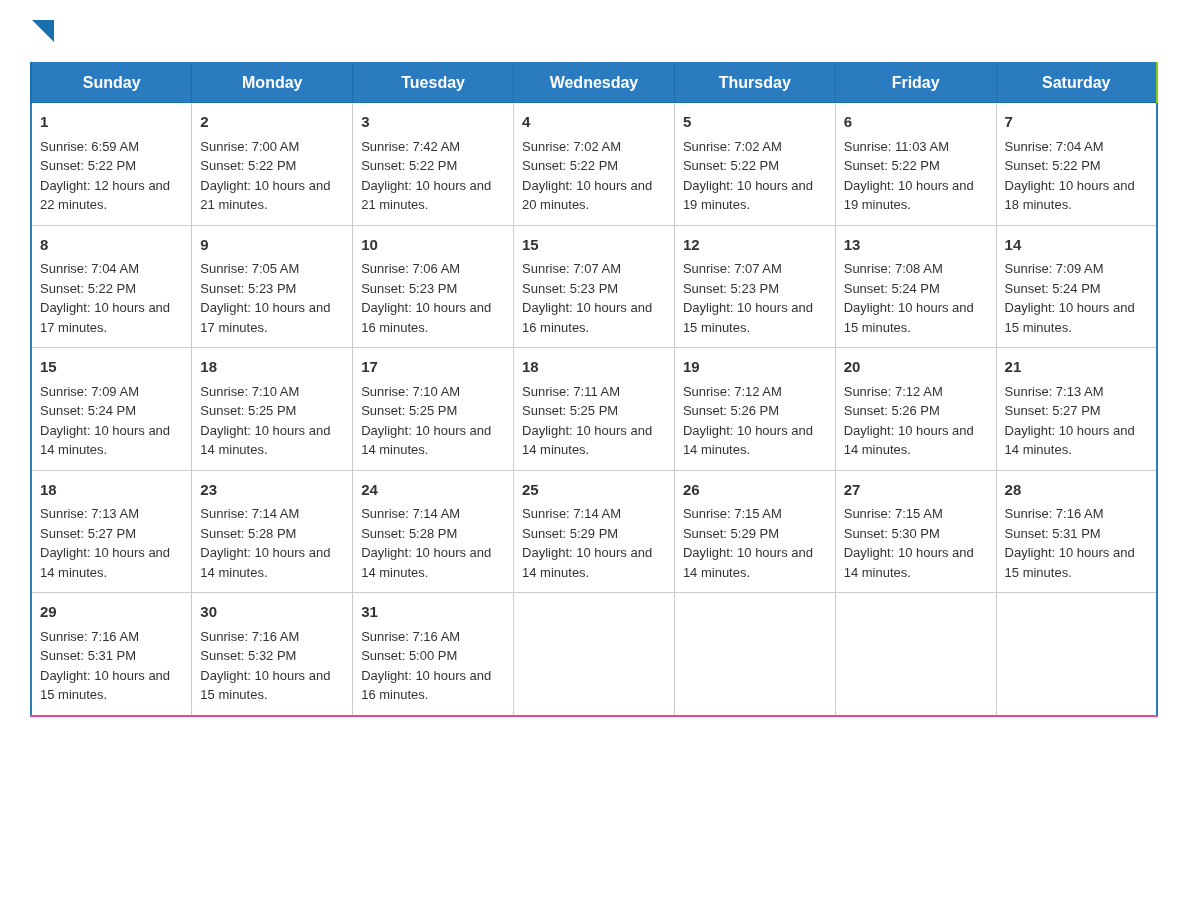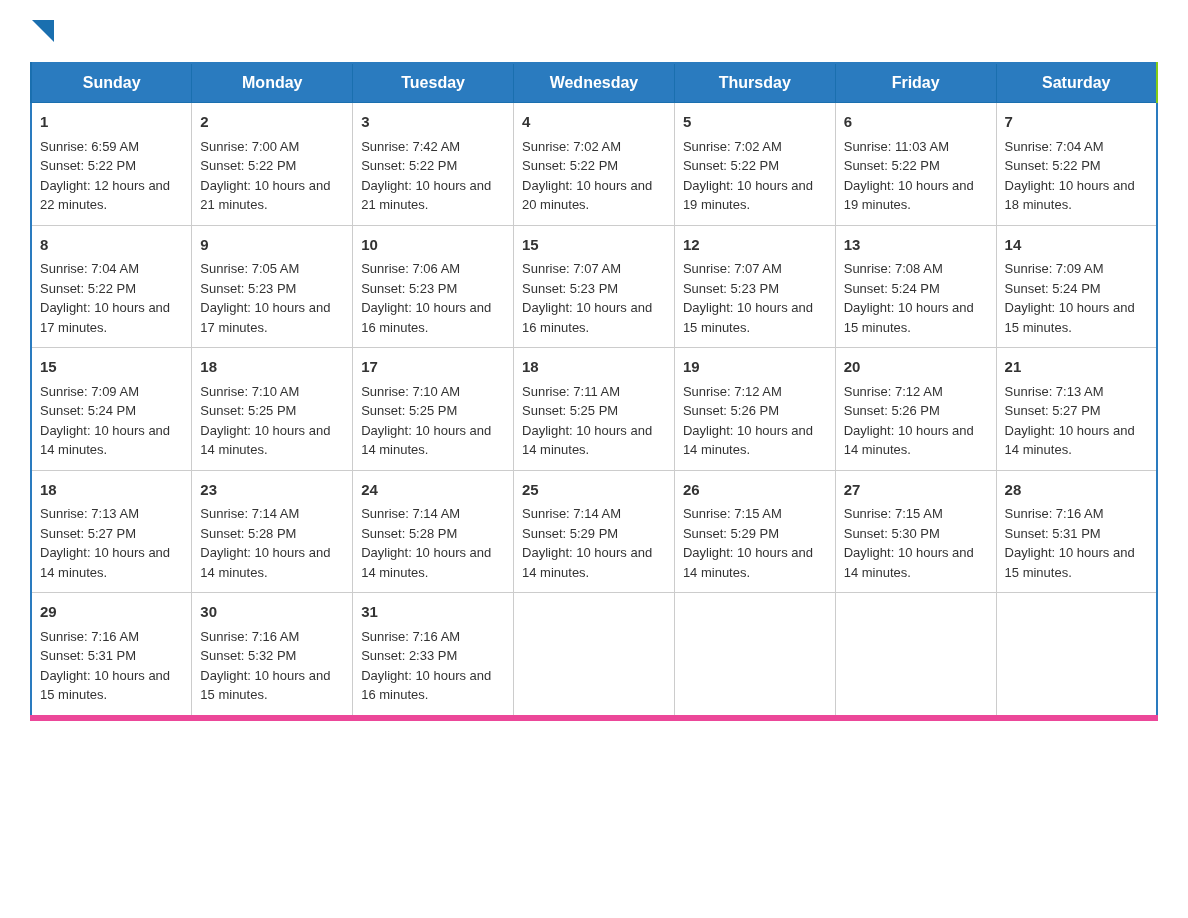--- a/index.html
+++ b/index.html
@@ -81,21 +81,21 @@
       font-size: 13px;
       color: #333;
     }
     tbody tr:nth-child(even) td {
       background: #fff;
     }
     tbody tr td:empty {
       background: #fff;
     }
     .last-row td {
-      border-bottom: 6px solid #ec4899;
+      border-bottom: 2px solid #ec4899;
     }
     thead tr th:first-child {
       border-left: 2px solid #1a6faf;
     }
     thead tr th:last-child {
       border-right: 2px solid #84cc16;
     }
     table {
       border: 2px solid #2a7bbf;
     }
@@ -168,20 +168,20 @@
         <td><span class="day-num">23</span><span class="day-info">Sunrise: 7:14 AM</span><br><span class="day-info">Sunset: 5:28 PM</span><br><span class="day-info">Daylight: 10 hours and 14 minutes.</span></td>
         <td><span class="day-num">24</span><span class="day-info">Sunrise: 7:14 AM</span><br><span class="day-info">Sunset: 5:28 PM</span><br><span class="day-info">Daylight: 10 hours and 14 minutes.</span></td>
         <td><span class="day-num">25</span><span class="day-info">Sunrise: 7:14 AM</span><br><span class="day-info">Sunset: 5:29 PM</span><br><span class="day-info">Daylight: 10 hours and 14 minutes.</span></td>
         <td><span class="day-num">26</span><span class="day-info">Sunrise: 7:15 AM</span><br><span class="day-info">Sunset: 5:29 PM</span><br><span class="day-info">Daylight: 10 hours and 14 minutes.</span></td>
         <td><span class="day-num">27</span><span class="day-info">Sunrise: 7:15 AM</span><br><span class="day-info">Sunset: 5:30 PM</span><br><span class="day-info">Daylight: 10 hours and 14 minutes.</span></td>
         <td><span class="day-num">28</span><span class="day-info">Sunrise: 7:16 AM</span><br><span class="day-info">Sunset: 5:31 PM</span><br><span class="day-info">Daylight: 10 hours and 15 minutes.</span></td>
       </tr>
       <tr class="last-row">
         <td><span class="day-num">29</span><span class="day-info">Sunrise: 7:16 AM</span><br><span class="day-info">Sunset: 5:31 PM</span><br><span class="day-info">Daylight: 10 hours and 15 minutes.</span></td>
         <td><span class="day-num">30</span><span class="day-info">Sunrise: 7:16 AM</span><br><span class="day-info">Sunset: 5:32 PM</span><br><span class="day-info">Daylight: 10 hours and 15 minutes.</span></td>
-        <td><span class="day-num">31</span><span class="day-info">Sunrise: 7:16 AM</span><br><span class="day-info">Sunset: 2:33 PM</span><br><span class="day-info">Daylight: 10 hours and 16 minutes.</span></td>
+        <td><span class="day-num">31</span><span class="day-info">Sunrise: 7:16 AM</span><br><span class="day-info">Sunset: 5:00 PM</span><br><span class="day-info">Daylight: 10 hours and 16 minutes.</span></td>
         <td></td>
         <td></td>
         <td></td>
         <td></td>
       </tr>
     </tbody>
 </table>
 
 </body></html>

